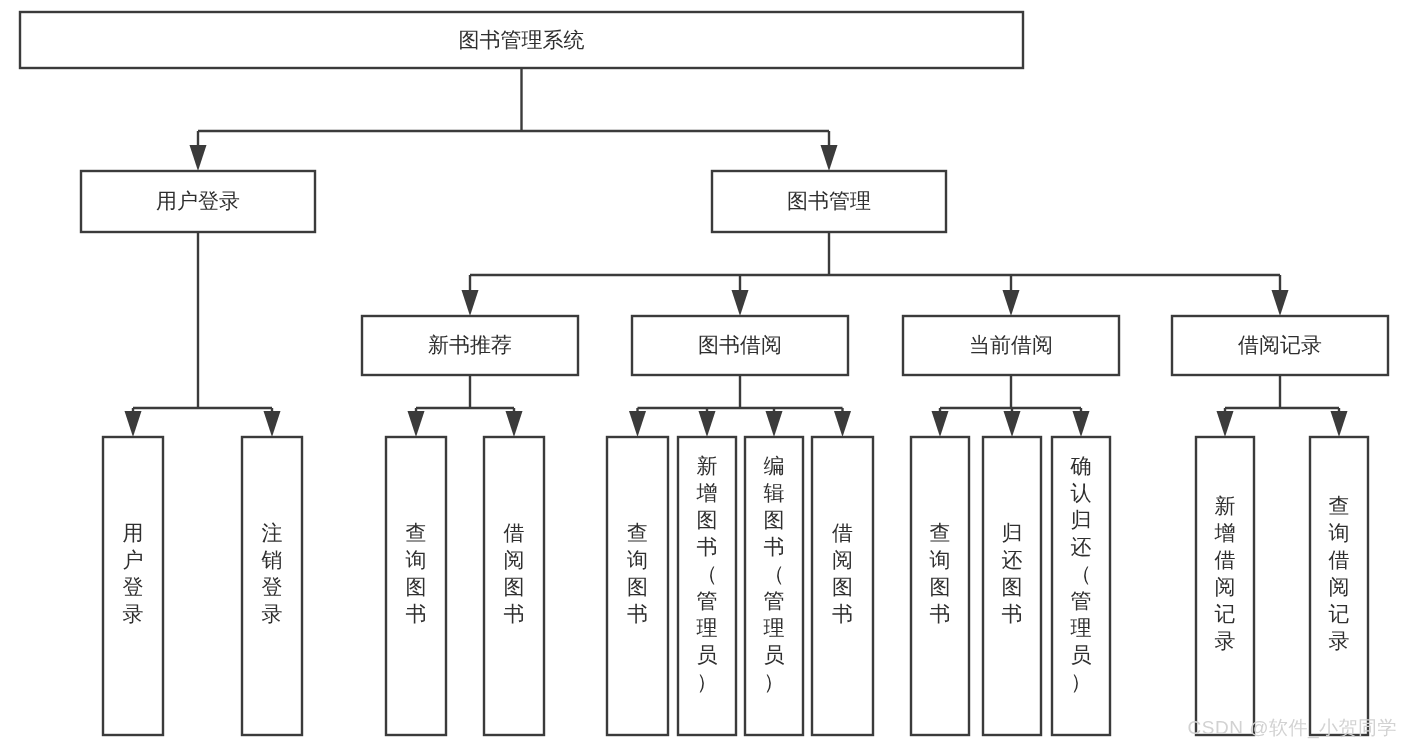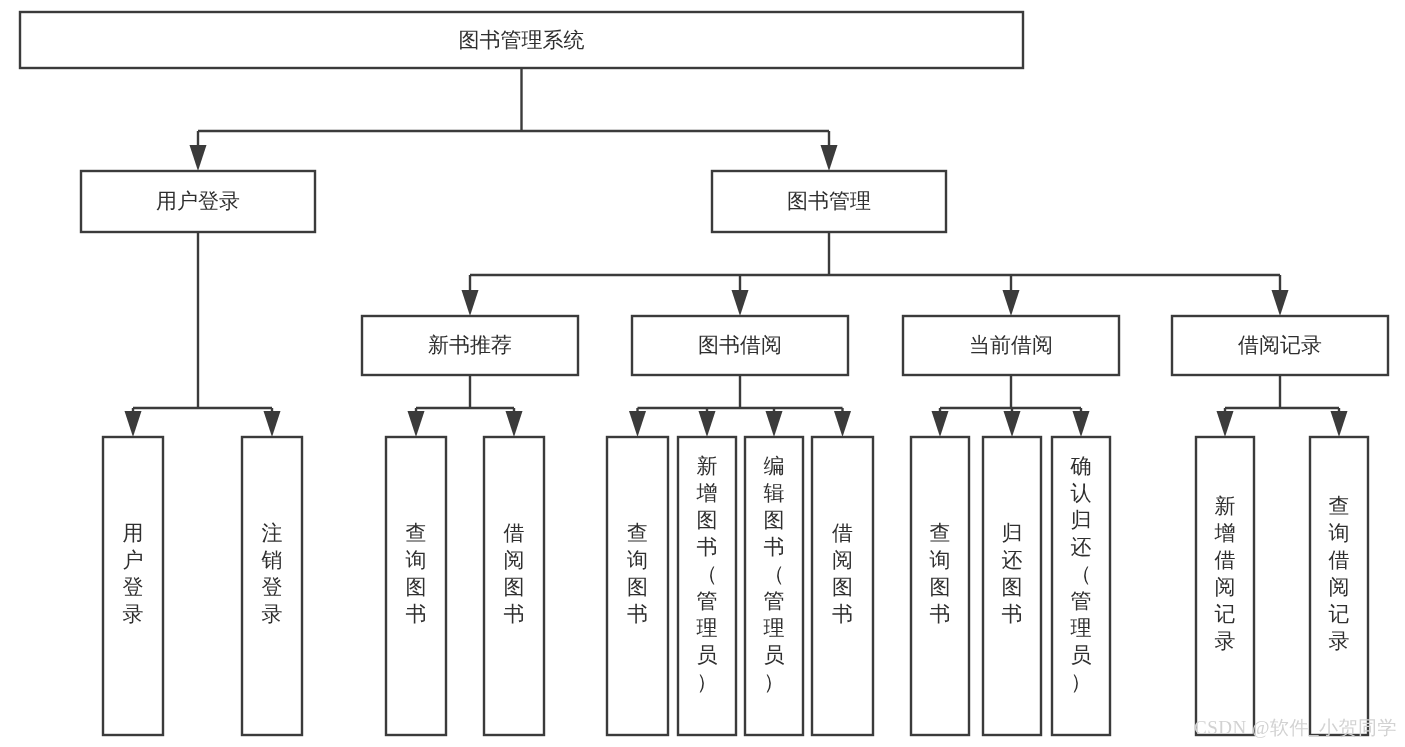--- a/index.html
+++ b/index.html
@@ -53,21 +53,21 @@
   }
   .edge-arrow {
     fill: #3b3b3b;
     stroke: none;
   }
   .watermark {
     position: absolute;
     right: 8px;
     bottom: 6px;
     color: #d2d2d2;
-    font-family: Liberation Serif, serif;
+    font-family: Liberation Sans, sans-serif;
     font-size: 19px;
     letter-spacing: 0.5px;
     white-space: nowrap;
     user-select: none;
     pointer-events: none;
   }
 </style>
 </head>
 <body>
 

